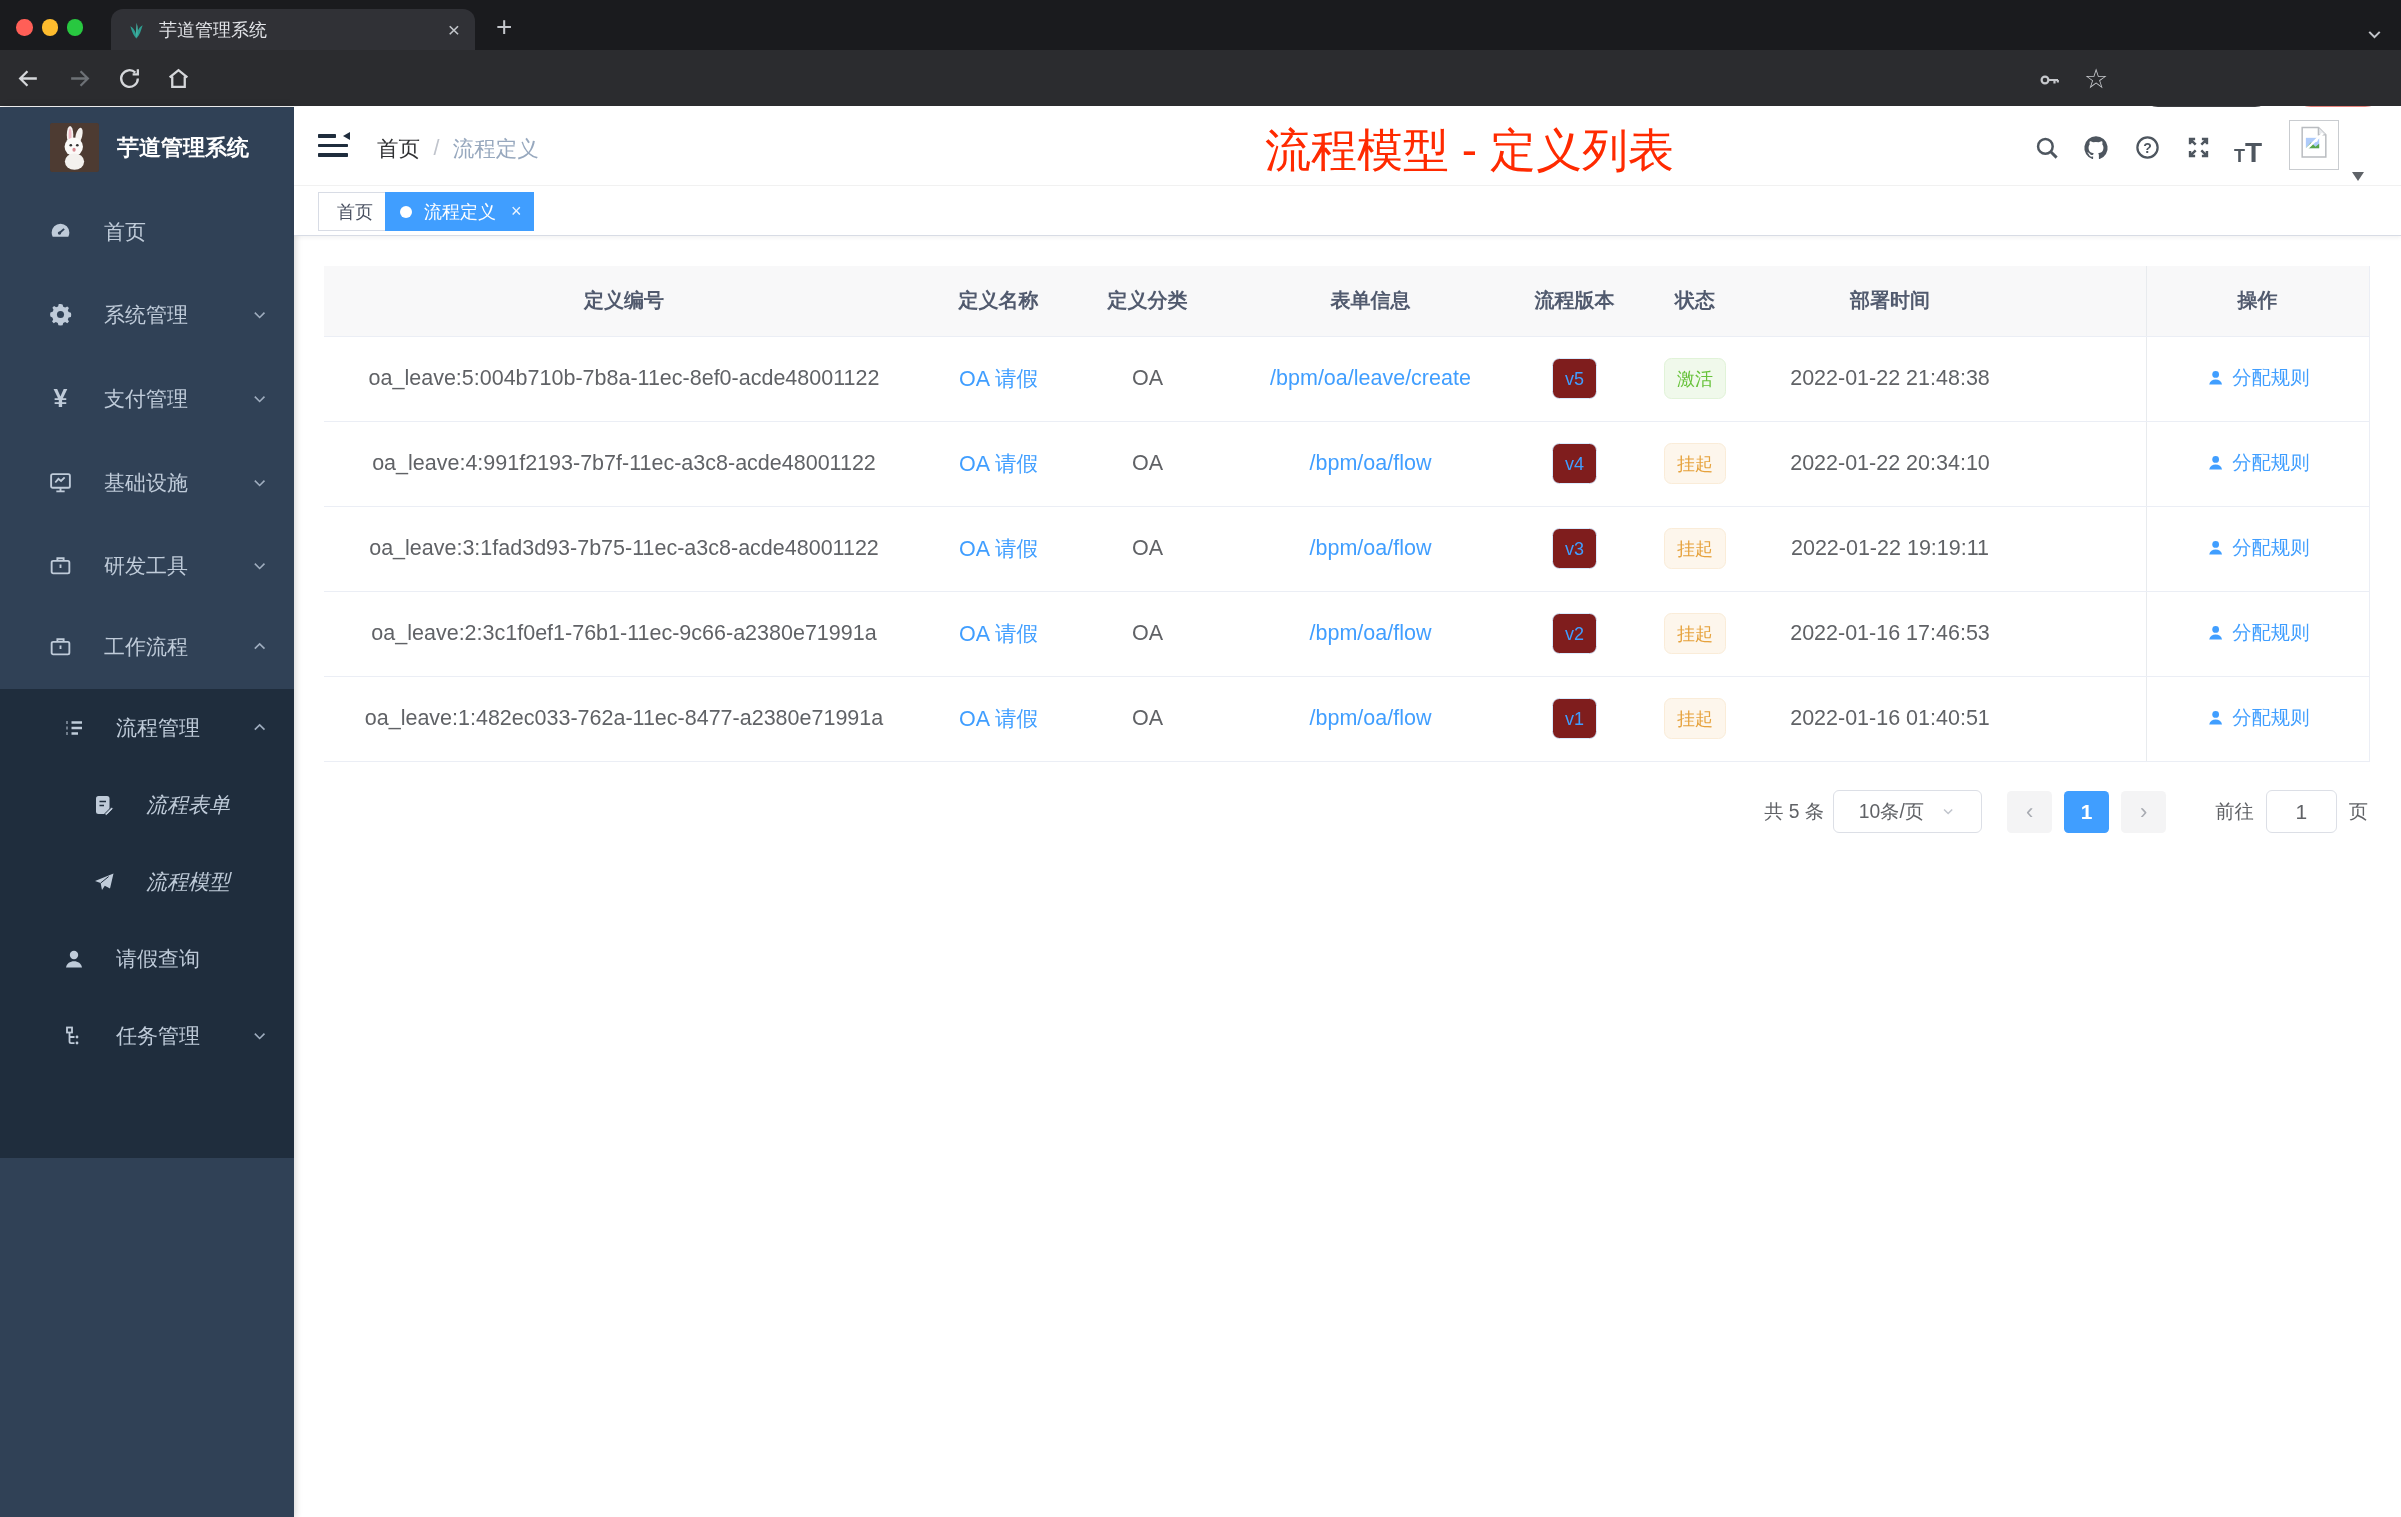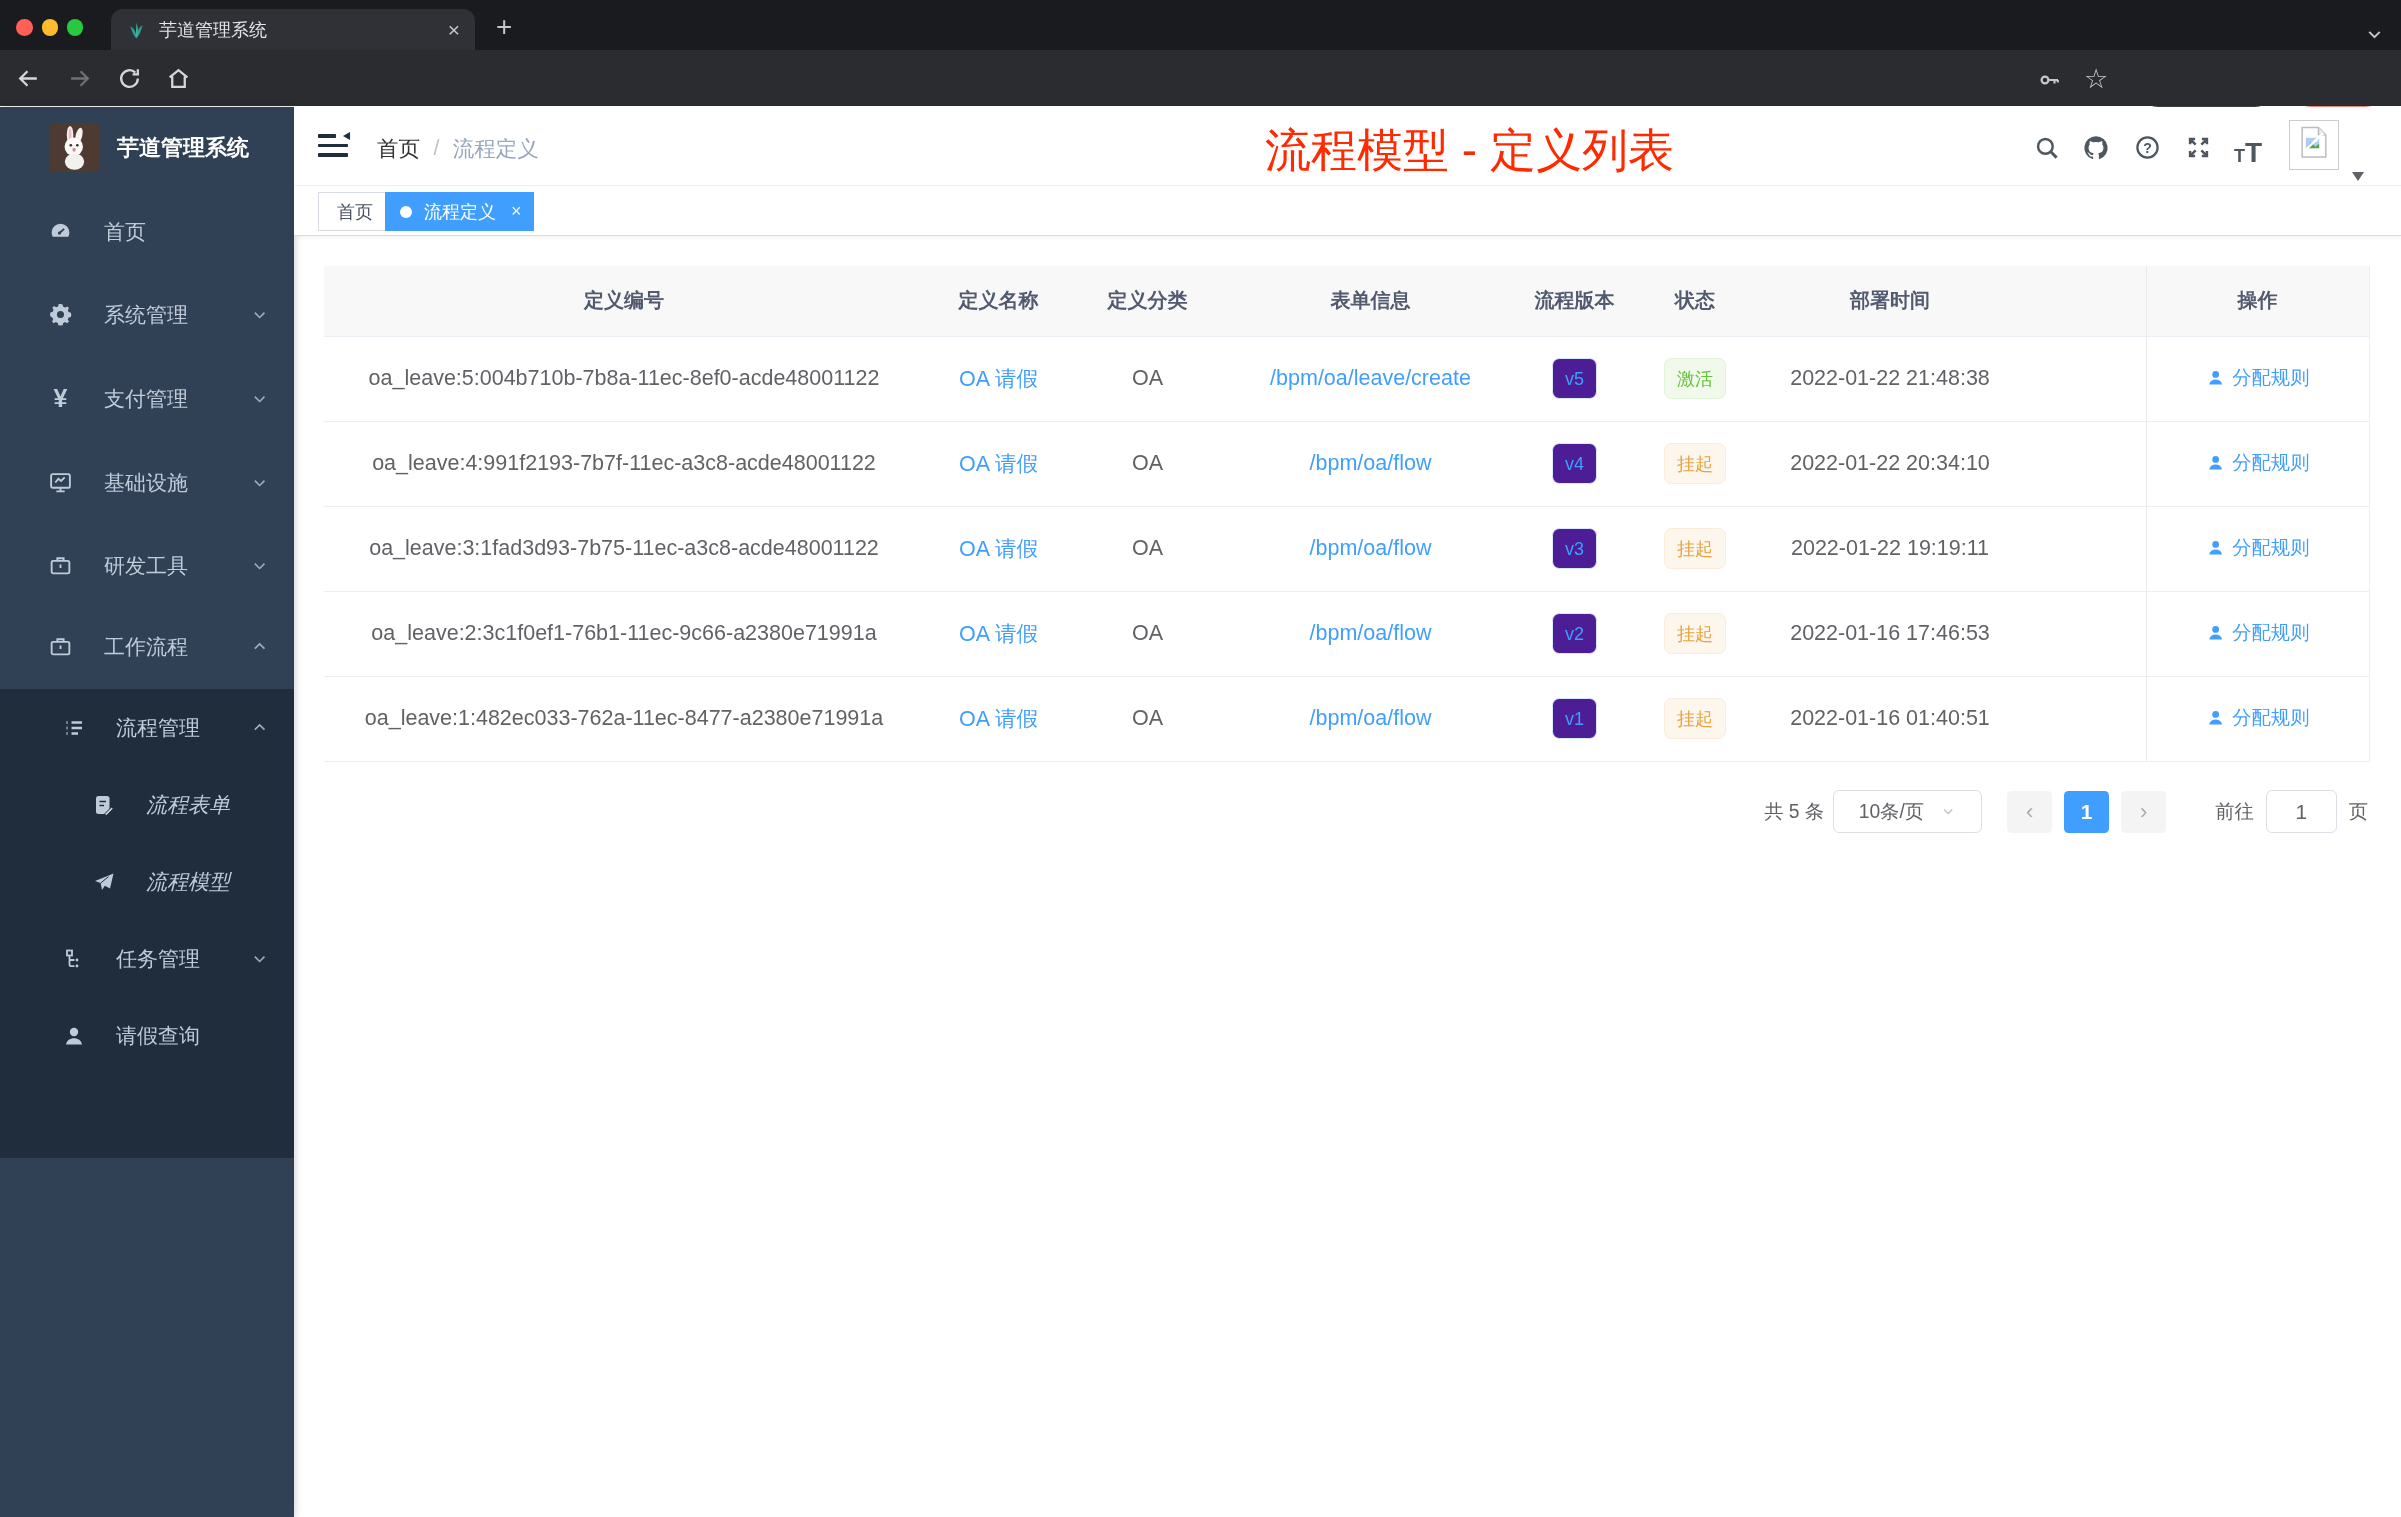--- a/index.html
+++ b/index.html
@@ -86,21 +86,21 @@
   table { border-collapse:collapse; table-layout:fixed; width:2044px; }
   th { height:70px; background:#f8f8f9; color:#515a6e; font-size:20px; font-weight:bold;
        border-bottom:1.5px solid #ebeef5; text-align:center; }
   td { height:85px; text-align:center; font-size:21.5px; color:#606266;
        border-bottom:1.5px solid #ebeef5; background:#fff; }
   th:last-child, td:last-child { border-right:1.5px solid #ebeef5; }
   .op-col { border-left:1.5px solid #e8ebee; }
   a.blue { color:#409eff; text-decoration:none; cursor:pointer; }
   .badge { display:inline-block; min-width:42px; padding:10.4px 12px; border-radius:7.4px;
            font-size:18px; line-height:1; }
-  .ver { background:#4c1d95; border:1.5px solid #d9ecff; color:#409eff; }
+  .ver { background:#7f1d1d; border:1.5px solid #d9ecff; color:#409eff; }
   .st-success { background:#f0f9eb; border:1.5px solid #e1f3d8; color:#67c23a; }
   .st-warning { background:#fdf6ec; border:1.5px solid #faecd8; color:#e6a23c; }
   .op { color:#409eff; font-size:19.3px; text-decoration:none; display:inline-flex; align-items:center; gap:7.4px; cursor:pointer; }
 
   
   #pagination { position:absolute; top:789px; right:33px; height:45px; display:flex; align-items:center;
                 font-size:19.3px; color:#606266; }
   #pg-total { margin-right:9px; }
   #pg-size { width:149px; height:43px; border:1.5px solid #dcdfe6; border-radius:6px; display:flex;
              align-items:center; justify-content:center; gap:16.3px; margin-right:25px; color:#606266; }
@@ -327,41 +327,41 @@
         <svg width="24" height="24" viewBox="0 0 24 24">
             <path d="M21.5 3.5L3 11l5.6 2.1L10 20l2.8-4.2 5.2 2.7z" fill="#bfcbd9"></path>
             <path d="M8.6 13.1l8-6.5" stroke="#1f2d3d" stroke-width="1"></path>
           </svg>
       </span>
       <span class="mlabel">流程模型</span>
     </div>
     <div class="sub-item lvl1">
       <span class="micon">
         <svg width="24" height="24" viewBox="0 0 24 24">
+            <circle cx="12" cy="8" r="4.2" fill="#bfcbd9"></circle>
+            <path d="M4 20.5c.8-4.2 4-6.3 8-6.3s7.2 2.1 8 6.3z" fill="#bfcbd9"></path>
+          </svg>
+      </span>
+      <span class="mlabel">请假查询</span>
+    </div>
+    <div class="sub-item lvl1">
+      <span class="micon">
+        <svg width="24" height="24" viewBox="0 0 24 24">
             <rect x="5" y="3.5" width="5" height="5" fill="none" stroke="#bfcbd9" stroke-width="1.8"></rect>
             <path d="M7.5 8.5v9c0 1 .6 1.6 1.6 1.6h3.4M7.5 13h5" fill="none" stroke="#bfcbd9" stroke-width="1.8"></path>
             <circle cx="15" cy="13" r="1.4" fill="#bfcbd9"></circle>
             <circle cx="15" cy="19" r="1.4" fill="#bfcbd9"></circle>
           </svg>
       </span>
       <span class="mlabel">任务管理</span>
       <span class="chev">
           <svg width="19.3" height="19.3" viewBox="0 0 24 24">
             <path d="M6 9.5l6 6 6-6" fill="none" stroke="#9fadbf" stroke-width="2"></path>
           </svg>
         </span>
-    </div>
-    <div class="sub-item lvl1">
-      <span class="micon">
-        <svg width="24" height="24" viewBox="0 0 24 24">
-            <circle cx="12" cy="8" r="4.2" fill="#bfcbd9"></circle>
-            <path d="M4 20.5c.8-4.2 4-6.3 8-6.3s7.2 2.1 8 6.3z" fill="#bfcbd9"></path>
-          </svg>
-      </span>
-      <span class="mlabel">请假查询</span>
     </div>
   </div>
 </div>
 
 <div id="navbar">
   <div id="hamburger">
     <span class="bar b1"></span>
     <span class="tri"></span>
     <span class="bar b2"></span>
     <span class="bar b3"></span>

